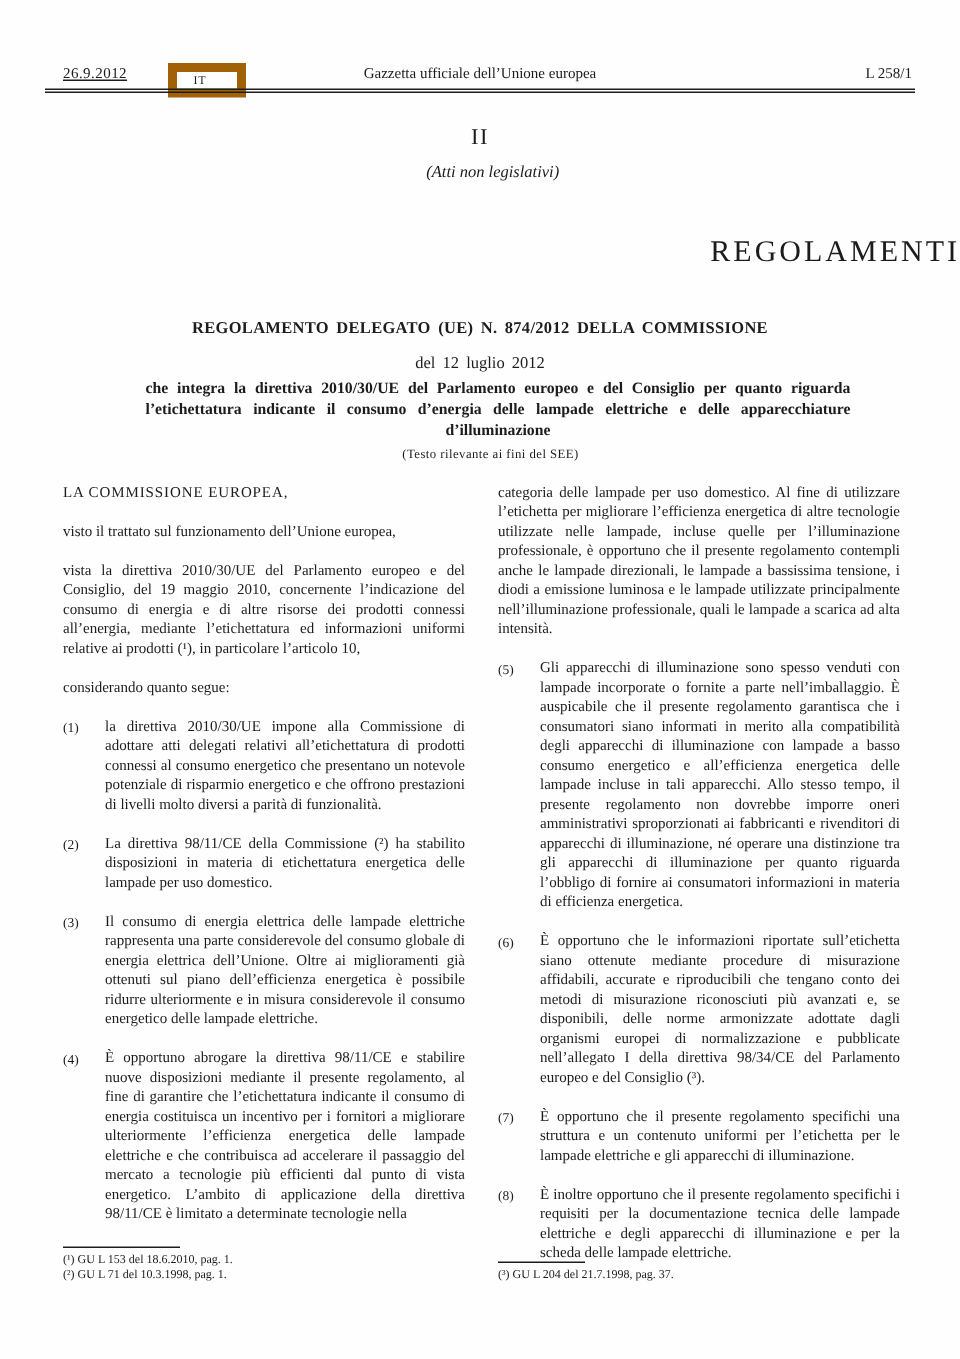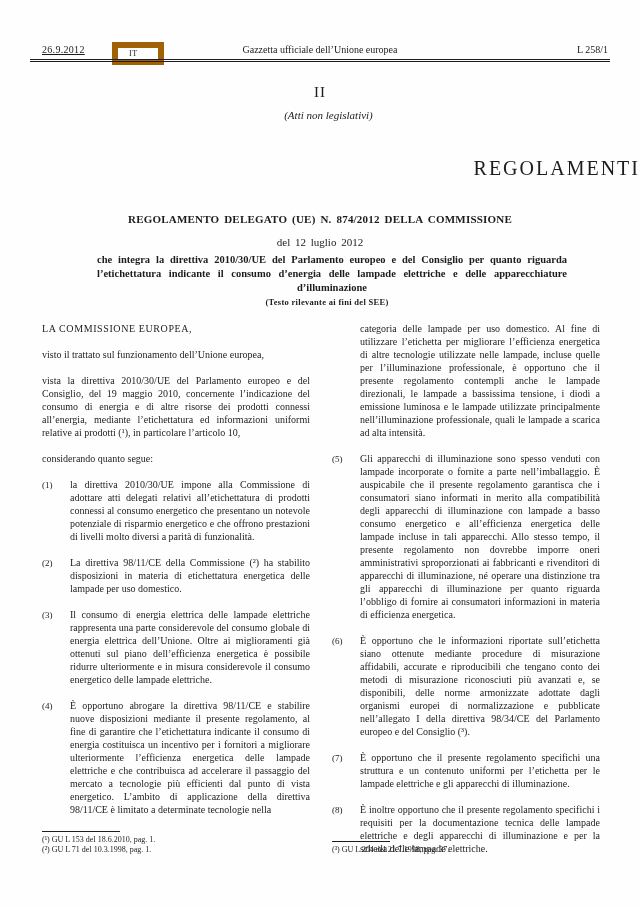--- a/index.html
+++ b/index.html
@@ -68,21 +68,21 @@
   }
   .act-subject {
     position: absolute; top: 253px; left: 85px; width: 470px;
     text-align: justify; text-align-last: center;
     font-weight: bold; font-size: 10.5px; line-height: 14px;
     word-spacing: 1.5px;
     margin-left: 12px;
   }
   .act-relevance {
     position: absolute; top: 297px; left: 0; right: 0;
-    text-align: center; font-weight: bold; font-size: 8.5px;
+    text-align: center; font-weight: normal; font-size: 8.5px;
     letter-spacing: 0.3px;
     padding-left: 14px;
   }
 
   
   .columns {
     position: absolute;
     top: 322px; left: 42px; right: 40px;
     height: 532px;
     display: flex;
@@ -93,21 +93,21 @@
     width: 268px;
     font-size: 10px;
     line-height: 13px;
     text-align: justify;
   }
   .col p { margin-bottom: 13px; }
   .opening { letter-spacing: 0.6px; font-size: 10px; }
   .recital { display: flex; margin-bottom: 13px; }
   .rnum { flex: 0 0 28px; font-size: 9px; padding-top: 0.5px; }
   .rtext { flex: 1 1 auto; text-align: justify; }
-  .cont { margin-left: 28px; }
+  .cont { }
 
   .footnotes {
     position: absolute;
     left: 0; right: 18px; bottom: 0;
   }
   .fn-rule { width: 78px; border-top: 1px solid #1c1c1c; margin-bottom: 3px; }
   .footnotes.right .fn-rule { width: 58px; }
   .footnotes p { font-size: 8px; line-height: 9.5px; margin: 0; text-align: left; }
 </style>
 </head>

